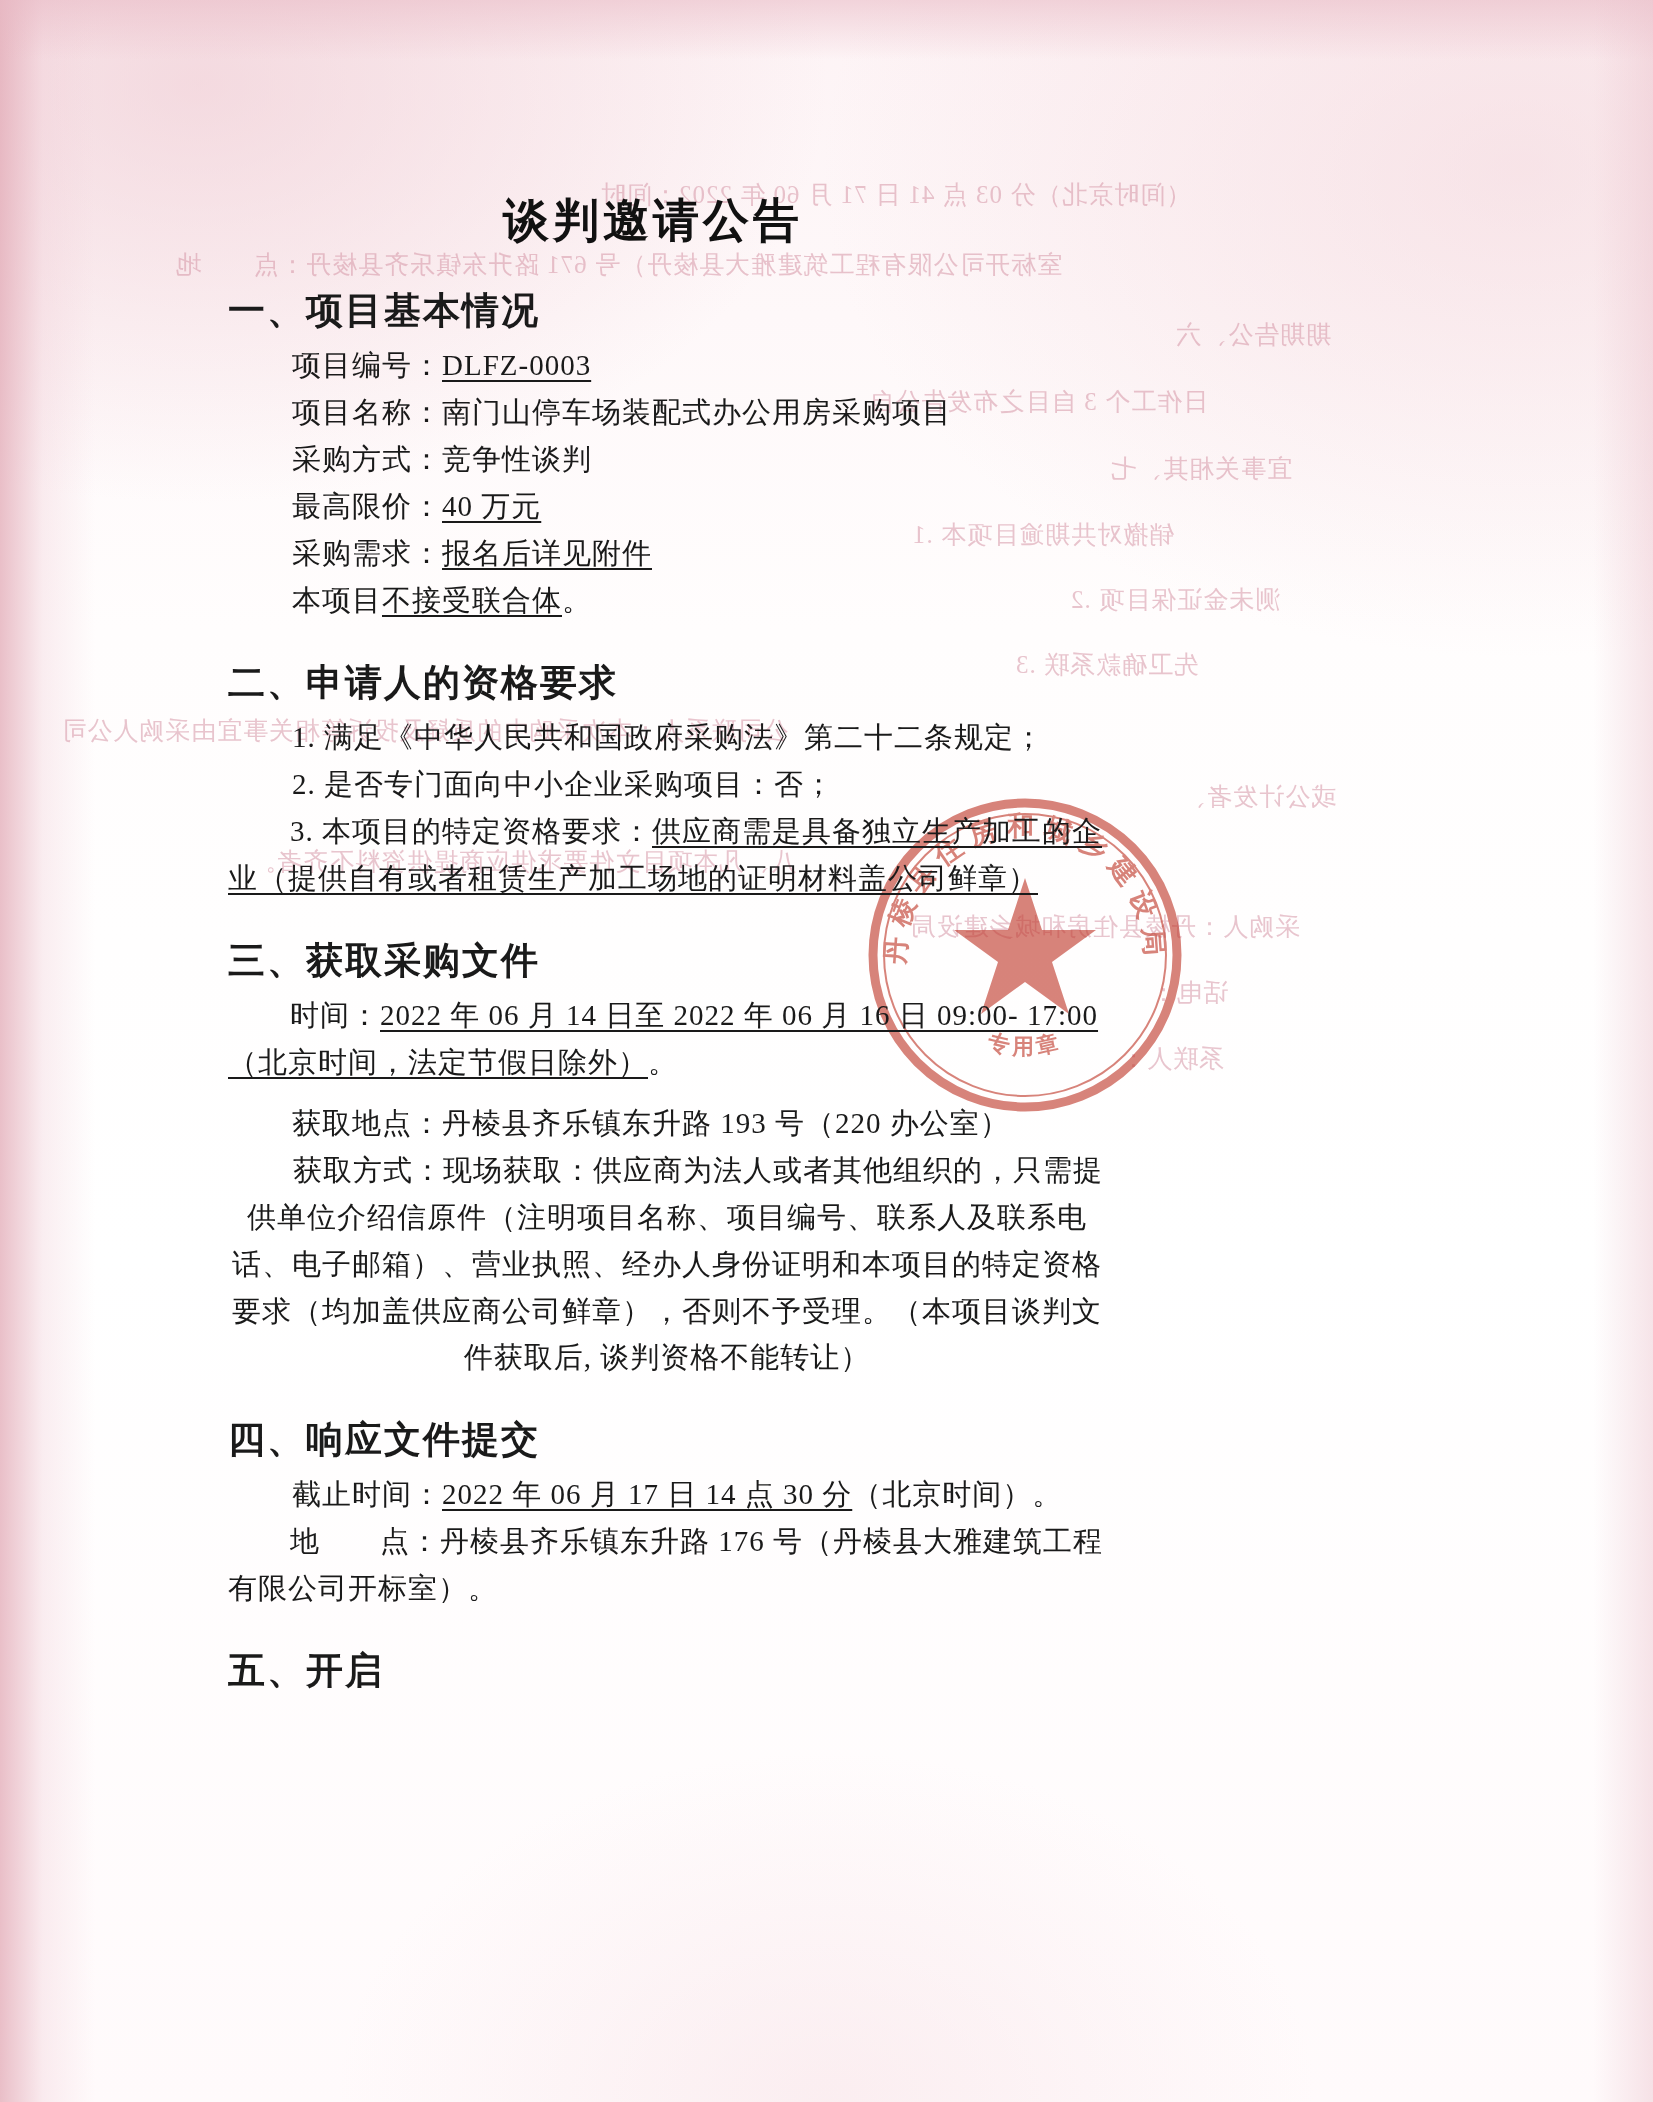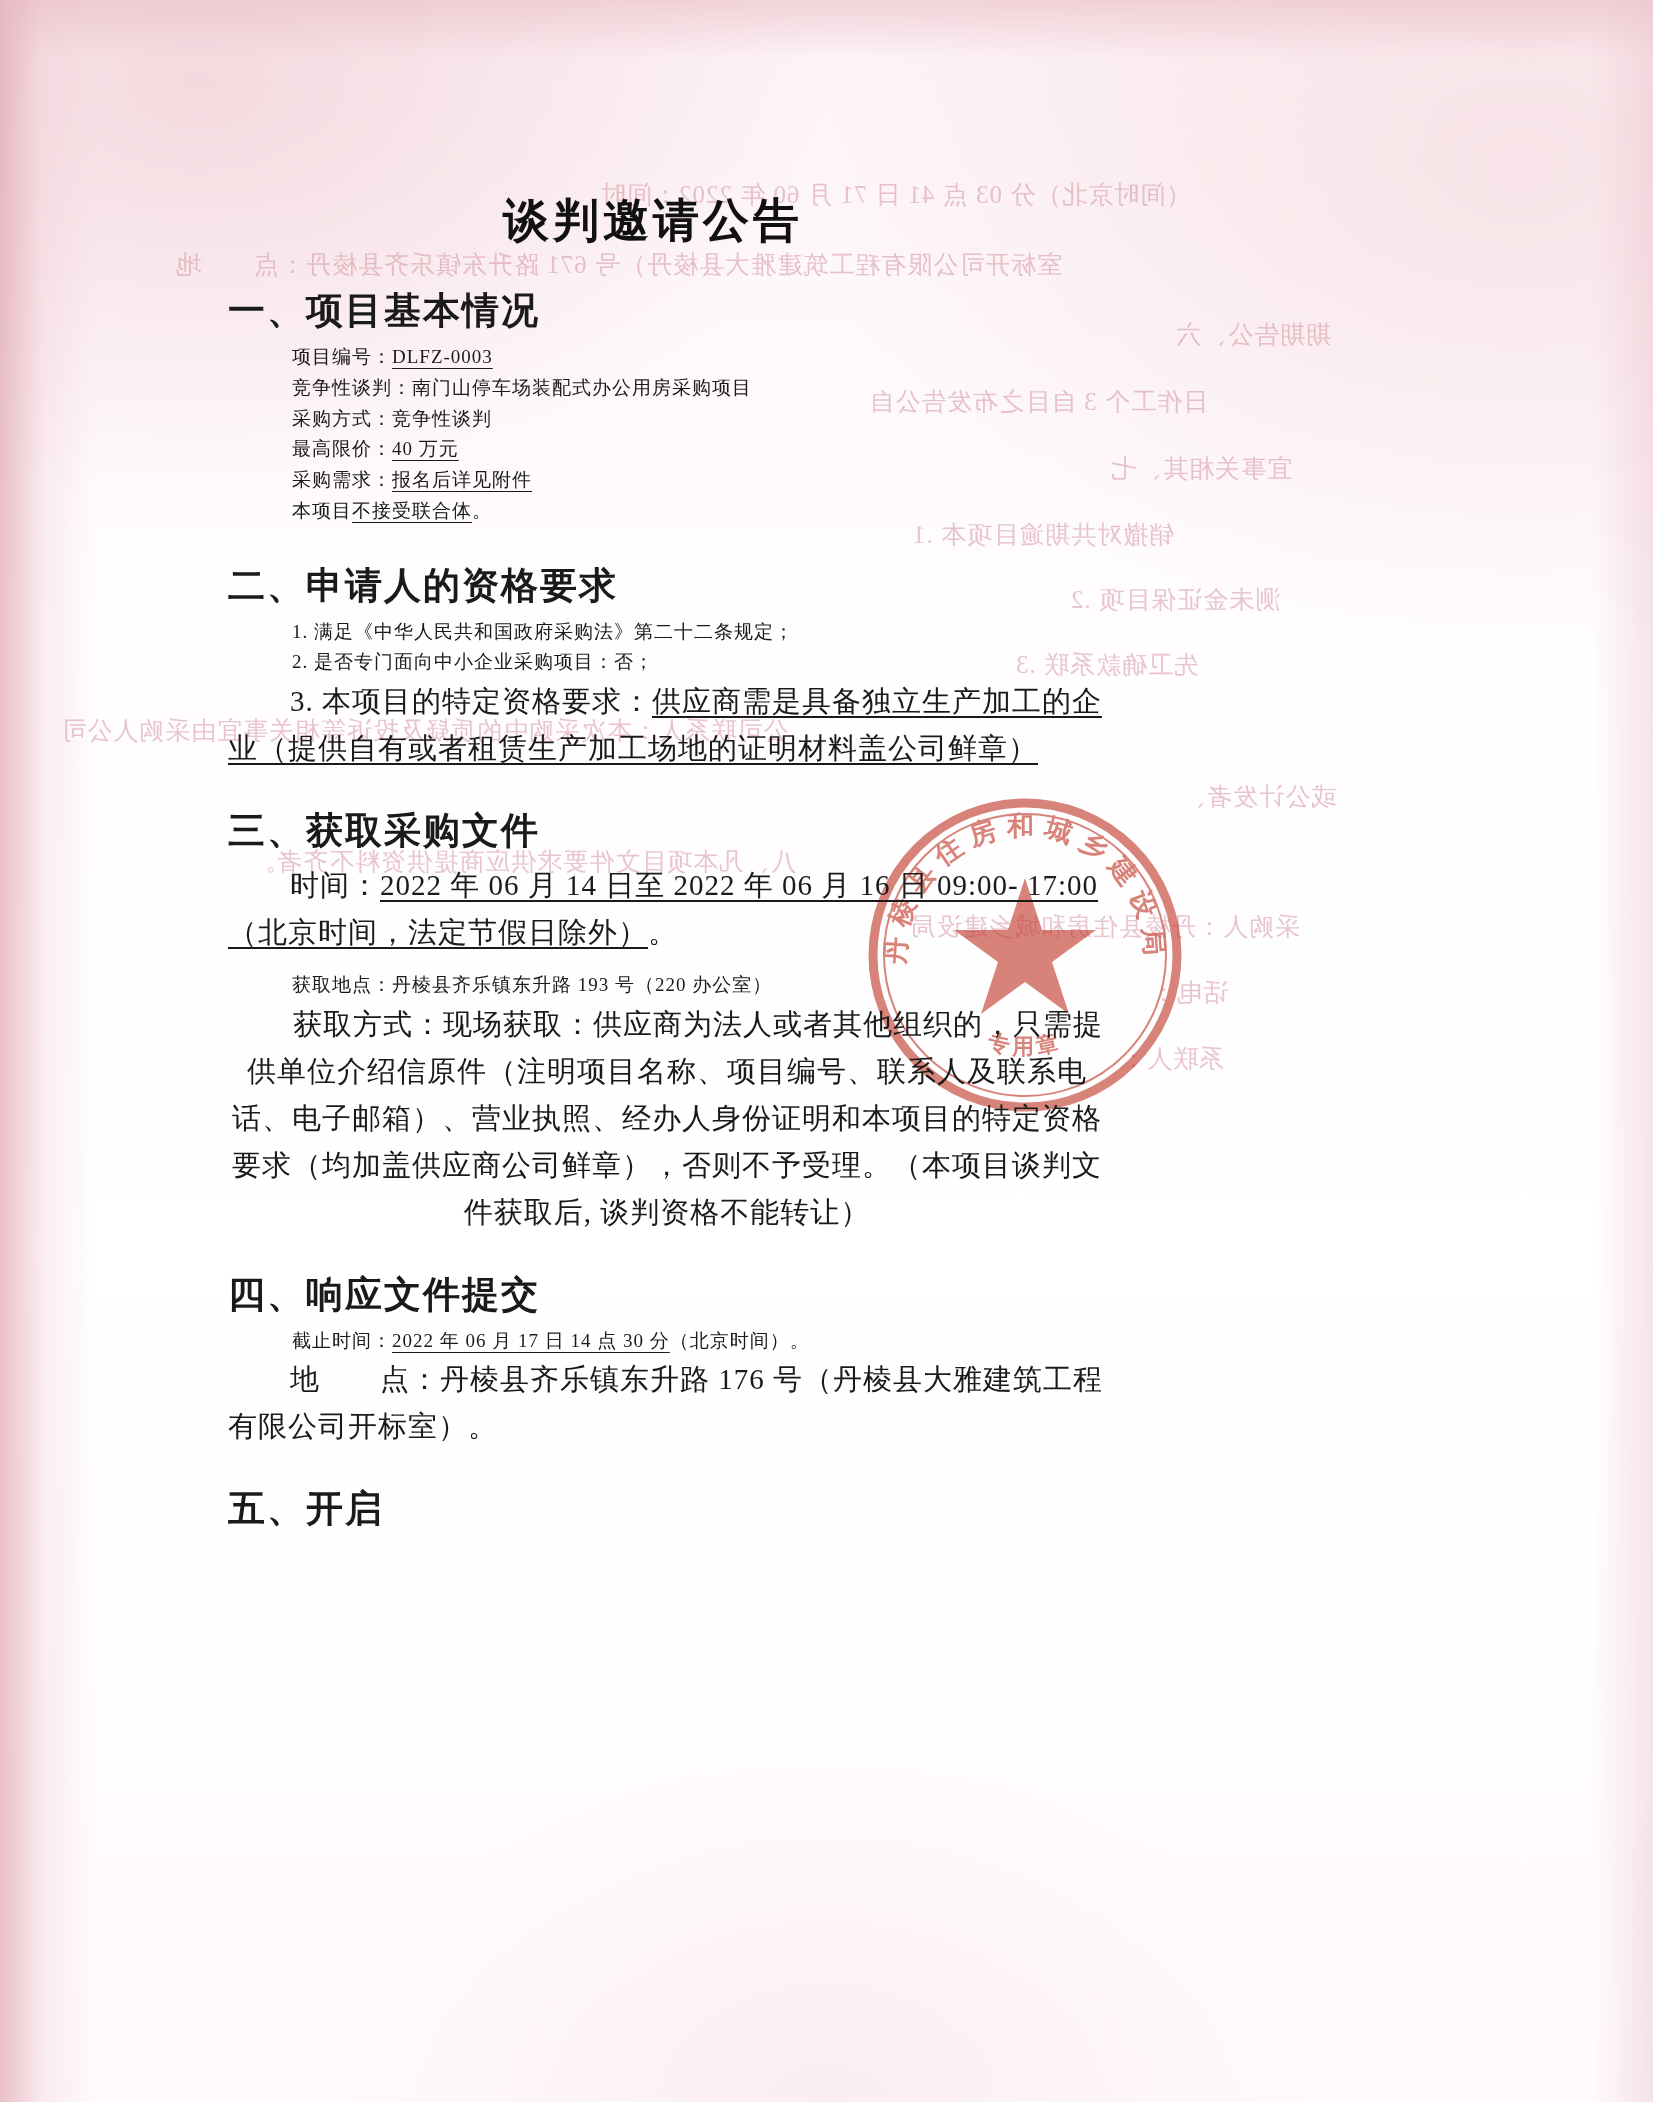--- a/index.html
+++ b/index.html
@@ -81,21 +81,21 @@
     color: #111;
   }
   .section-head {
     font-size: 37px;
     font-weight: bold;
     font-family: Liberation Sans, sans-serif;
     margin: 34px 0 6px 228px;
     letter-spacing: 2px;
   }
   .line {
-    font-size: 19px;
+    font-size: 29px;
     line-height: 1.62;
     margin-left: 292px;
     margin-right: 215px;
     letter-spacing: 1px;
   }
   .para {
     font-size: 29px;
     line-height: 1.62;
     margin-left: 228px;
     margin-right: 200px;
@@ -147,21 +147,21 @@
 <div class="content">
 
   <div class="doc-title">谈判邀请公告</div>
 
   <div class="section-head">一、项目基本情况</div>
 
   <div class="line">
     <span>项目编号：</span><span class="u">DLFZ-0003</span>
   </div>
   <div class="line">
-    <span>竞争性谈判：</span><span>南门山停车场装配式办公用房采购项目</span>
+    <span>项目名称：</span><span>南门山停车场装配式办公用房采购项目</span>
   </div>
   <div class="line">
     <span>采购方式：</span><span>竞争性谈判</span>
   </div>
   <div class="line">
     <span>最高限价：</span><span class="u">40 万元</span>
   </div>
   <div class="line">
     <span>采购需求：</span><span class="u">报名后详见附件</span>
   </div>

